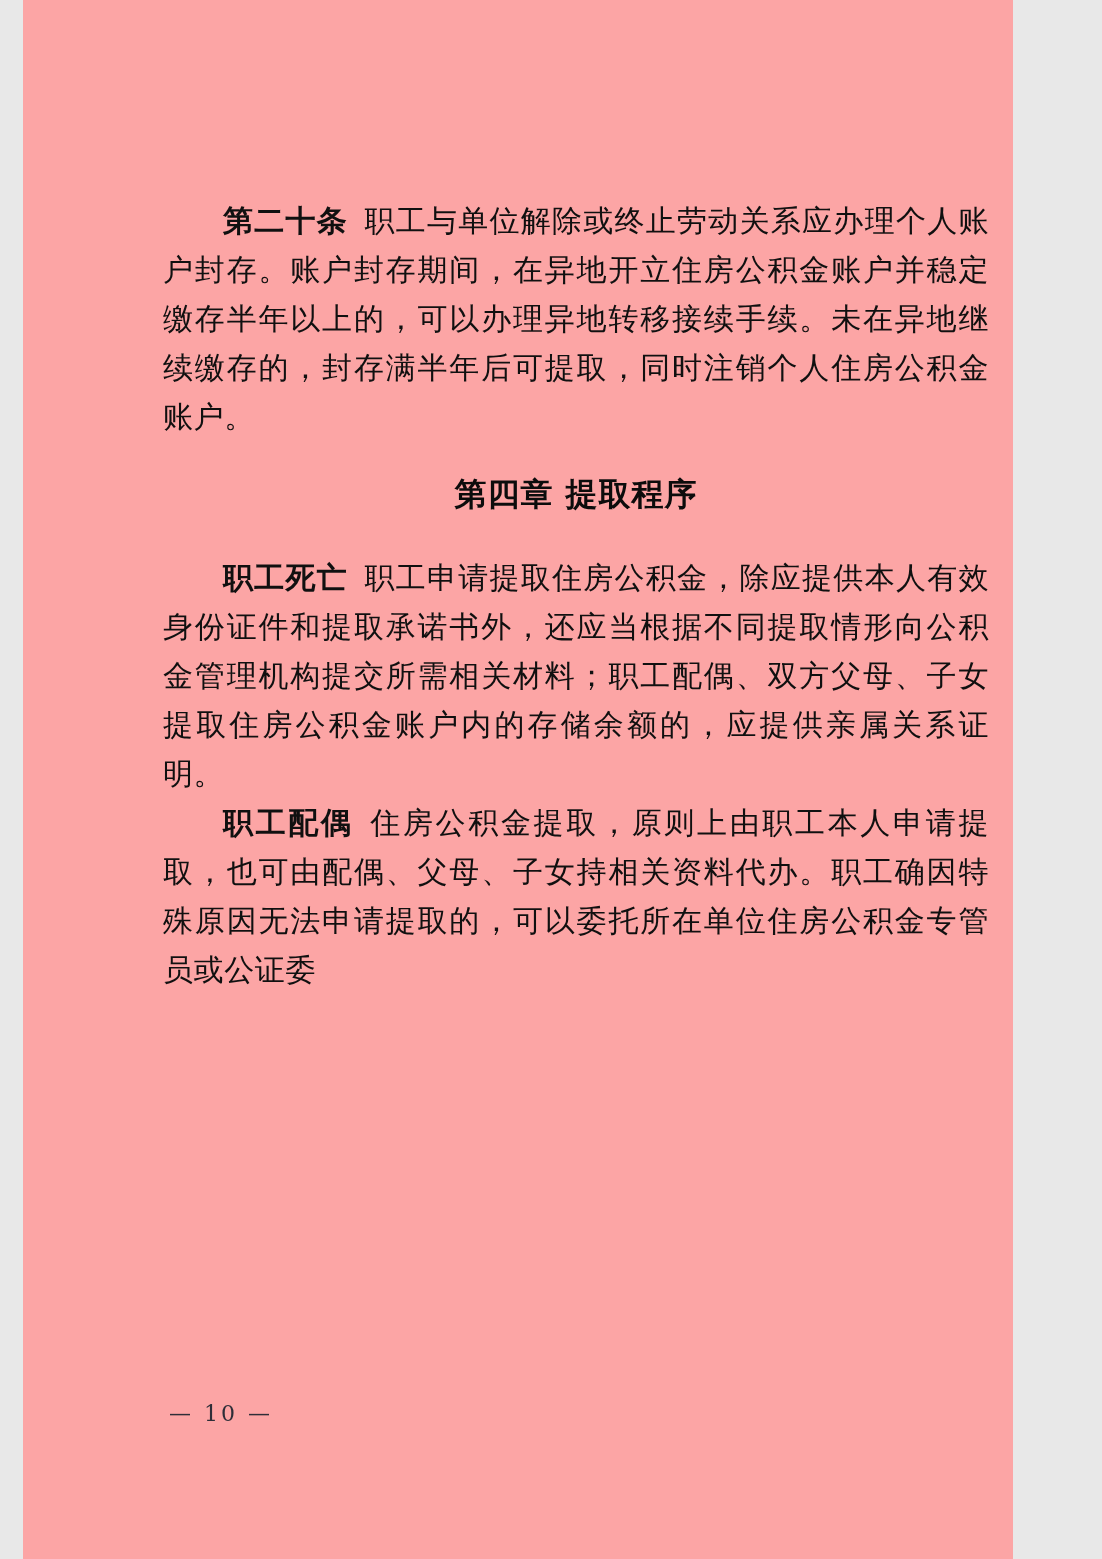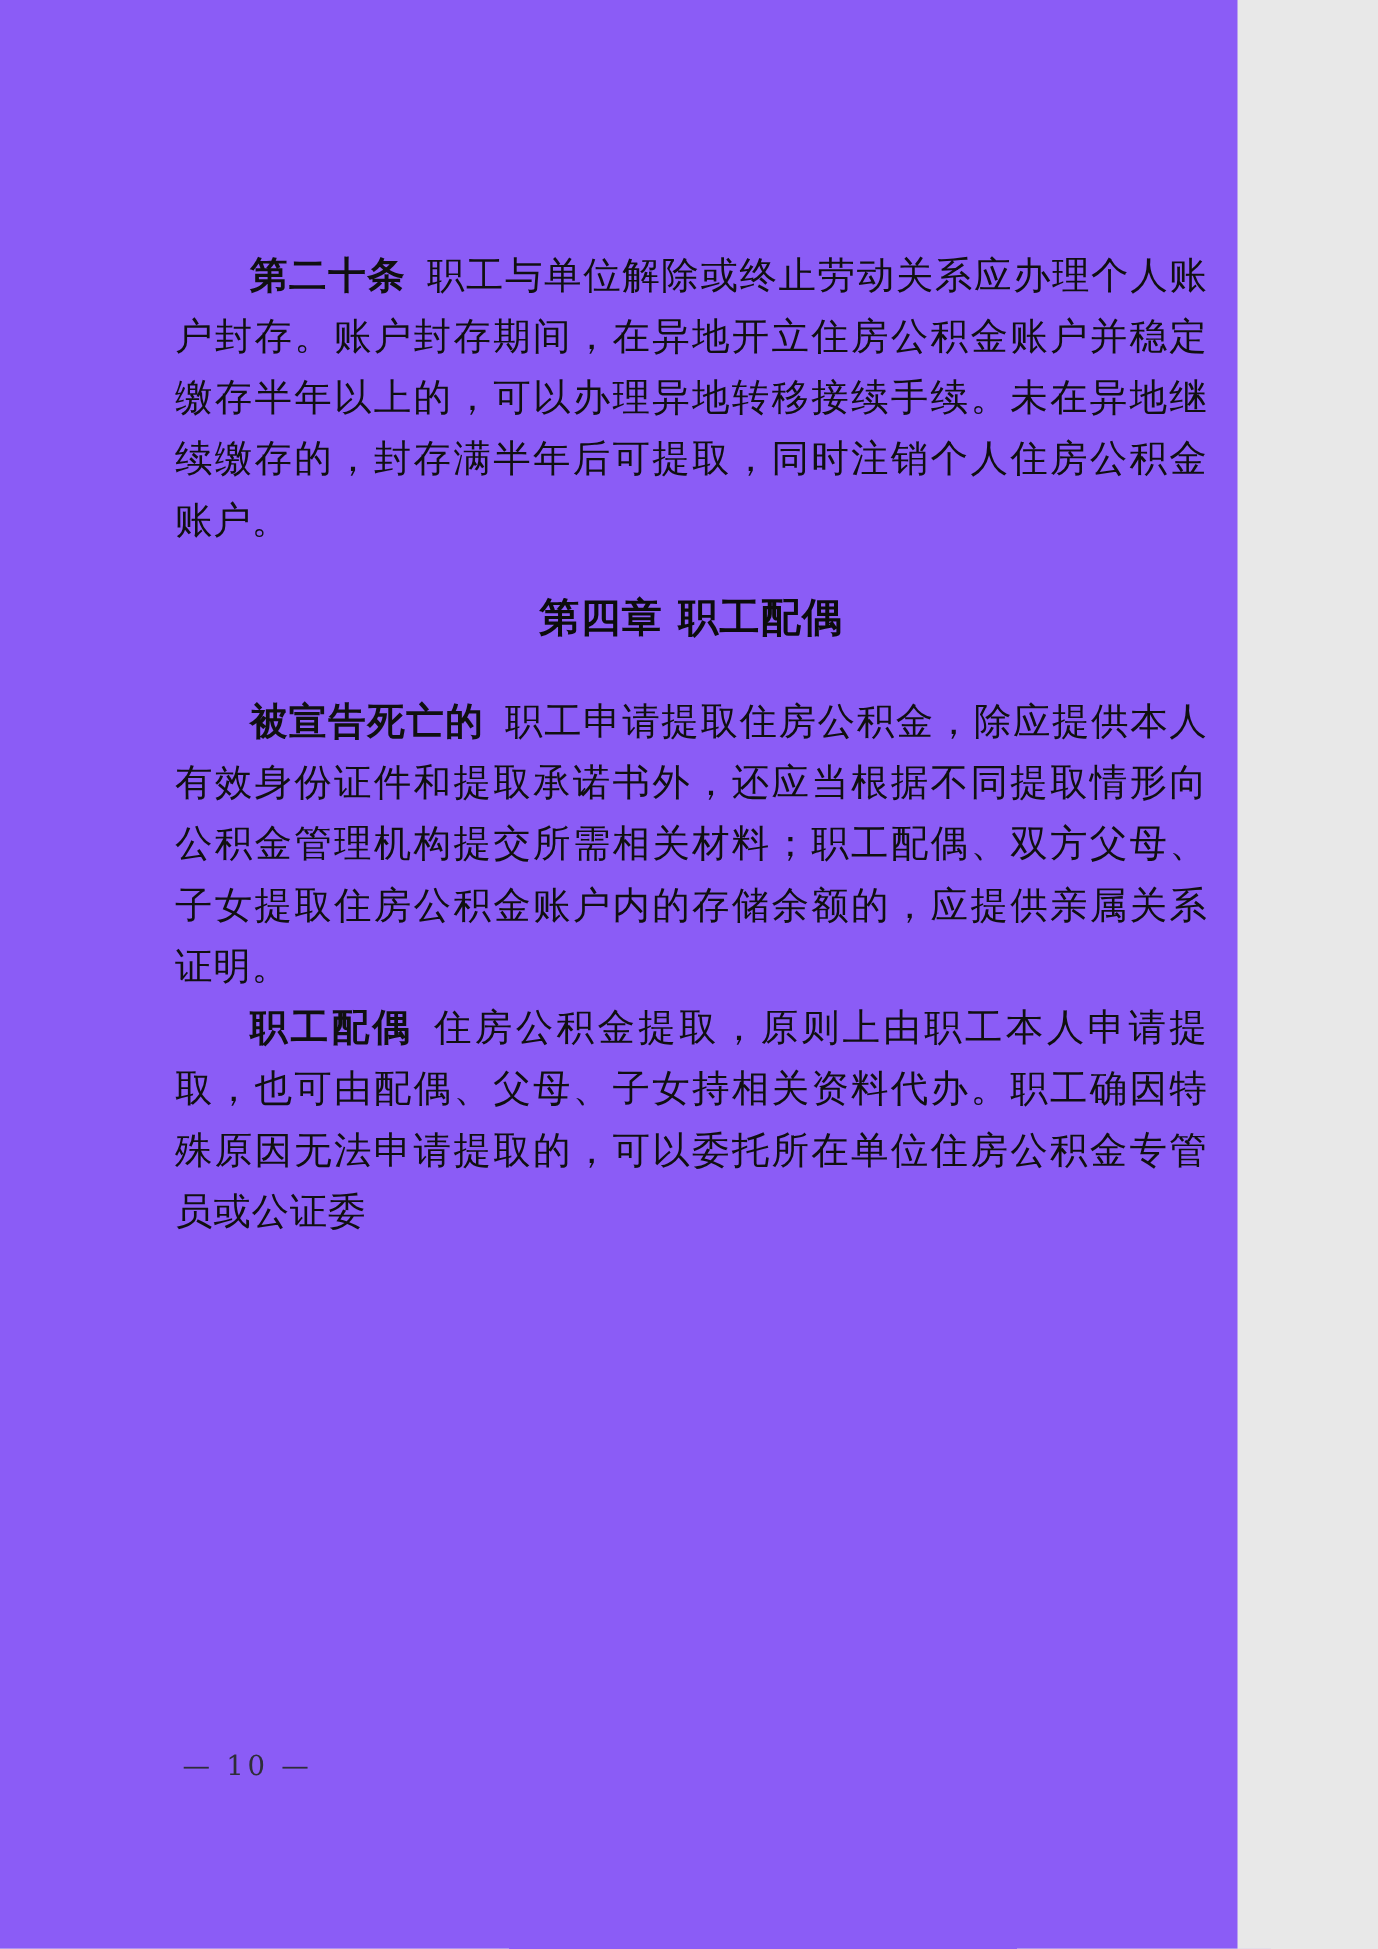--- a/index.html
+++ b/index.html
@@ -4,24 +4,25 @@
 <style>
   html, body {
     margin: 0;
     padding: 0;
     background: #e8e8e8;
   }
   .page {
     position: relative;
     width: 990px;
     height: 1559px;
-    background: #8b5cf6;
+    background: #fca5a5;
     overflow: hidden;
     font-family: "DejaVu Serif", "Liberation Serif", serif;
     color: #101010;
+    margin-left: 23px;
   }
   .content {
     position: absolute;
     left: 140px;
     top: 196px;
     width: 826px;
     font-size: 30px;
     line-height: 49px;
     letter-spacing: 0.6px;
     text-align: justify;
@@ -63,24 +64,24 @@
 <div class="page">
 
   <div class="content">
 
     <p class="para">
       <span class="art-num">第二十条</span><span>职工与单位解除或终止劳动关系应办理个人账户封存。账户封存期间，在异地开立住房公积金账户并稳定缴存半年以上的，可以办理异地转移接续手续。未在异地继续缴存的，封存满半年后可提取，同时注销个人住房公积金账户。</span>
     </p>
 
 
 
-    <h2 class="chapter-heading">第四章 职工配偶</h2>
+    <h2 class="chapter-heading">第四章 提取程序</h2>
 
     <p class="para">
-      <span class="art-num">被宣告死亡的</span><span>职工申请提取住房公积金，除应提供本人有效身份证件和提取承诺书外，还应当根据不同提取情形向公积金管理机构提交所需相关材料；职工配偶、双方父母、子女提取住房公积金账户内的存储余额的，应提供亲属关系证明。</span>
+      <span class="art-num">职工死亡</span><span>职工申请提取住房公积金，除应提供本人有效身份证件和提取承诺书外，还应当根据不同提取情形向公积金管理机构提交所需相关材料；职工配偶、双方父母、子女提取住房公积金账户内的存储余额的，应提供亲属关系证明。</span>
     </p>
 
     <p class="para">
       <span class="art-num">职工配偶</span><span>住房公积金提取，原则上由职工本人申请提取，也可由配偶、父母、子女持相关资料代办。职工确因特殊原因无法申请提取的，可以委托所在单位住房公积金专管员或公证委</span>
     </p>
 
   </div>
 
   <div class="footer">— 10 —</div>
 

